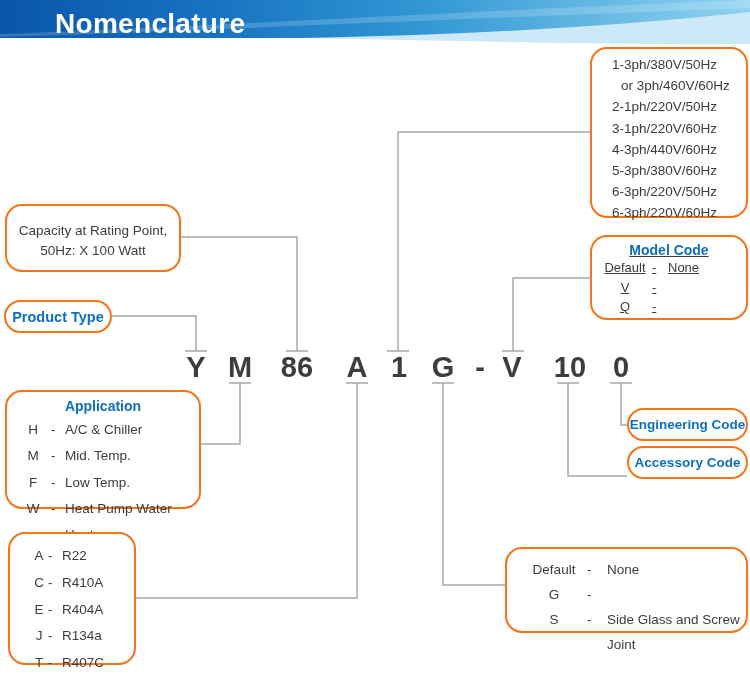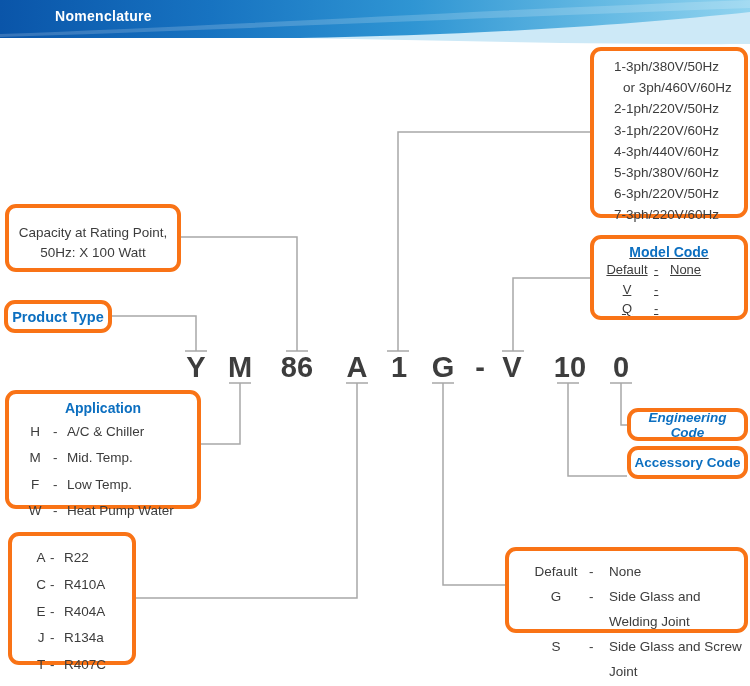--- a/index.html
+++ b/index.html
@@ -2,29 +2,29 @@
 <html><head>
 <meta charset="utf-8">
 <style>
   html,body{margin:0;padding:0;background:#fff;}
   .page{position:relative;width:750px;height:686px;background:#ffffff;overflow:hidden;
         font-family:"Liberation Sans",sans-serif;color:#3c3c3c;}
 
   
   .banner{position:absolute;top:0;left:0;width:750px;height:46px;}
   .banner svg{display:block;}
-  .banner-title{position:absolute;top:8px;left:55px;color:#ffffff;font-size:14px;
+  .banner-title{position:absolute;top:8px;left:55px;color:#ffffff;font-size:28px;
                 font-weight:bold;letter-spacing:.3px;}
 
   
   .lines{position:absolute;top:0;left:0;width:750px;height:686px;}
   .lines path{fill:none;stroke:#a8a8a8;stroke-width:1.5;}
 
   
-  .box{position:absolute;background:#ffffff;border:4px solid #f97316;border-radius:11px;
+  .box{position:absolute;background:#ffffff;border:2px solid #f97316;border-radius:17px;
        box-sizing:border-box;font-size:13.5px;color:#3c3c3c;}
   .box-title{color:#0c6fc0;font-weight:bold;text-align:center;font-size:14px;}
 
   
   .ps{padding:5px 0 0 20px;line-height:21.2px;}
   .ps .indent{padding-left:9px;}
 
   
   .mc .box-title{margin-top:5px;}
   .kv{display:grid;align-items:baseline;}
@@ -95,21 +95,21 @@
   </svg>
 
   <div class="box ps" style="left:590px;top:47px;width:158px;height:171px;">
     <div>1-3ph/380V/50Hz</div>
     <div class="indent">or 3ph/460V/60Hz</div>
     <div>2-1ph/220V/50Hz</div>
     <div>3-1ph/220V/60Hz</div>
     <div>4-3ph/440V/60Hz</div>
     <div>5-3ph/380V/60Hz</div>
     <div>6-3ph/220V/50Hz</div>
-    <div>7-3ph/220V/60Hz</div>
+    <div>6-3ph/220V/60Hz</div>
   </div>
 
   <div class="box mc" style="left:590px;top:235px;width:158px;height:85px;text-decoration:underline;">
     <div class="box-title">Model Code</div>
     <div class="kv">
       <span class="kv-key">Default</span>
       <span class="kv-dash">-</span>
       <span class="kv-val">None</span>
     </div>
     <div class="kv">
@@ -189,38 +189,37 @@
       <span class="kv-dash">-</span>
       <span class="kv-val">R134a</span>
     </div>
     <div class="kv">
       <span class="kv-key">T</span>
       <span class="kv-dash">-</span>
       <span class="kv-val">R407C</span>
     </div>
   </div>
 
-  <div class="box pill pill-sm" style="left:627px;top:408px;width:121px;height:33px;font-style:italic;">
+  <div class="box pill pill-sm" style="left:627px;top:408px;width:121px;height:33px;">
     <div class="box-title">Engineering Code</div>
   </div>
 
   <div class="box pill pill-sm" style="left:627px;top:446px;width:121px;height:33px;">
     <div class="box-title">Accessory Code</div>
   </div>
 
   <div class="box sg" style="left:505px;top:547px;width:243px;height:86px;">
     <div class="kv">
       <span class="kv-key">Default</span>
       <span class="kv-dash">-</span>
       <span class="kv-val">None</span>
     </div>
     <div class="kv">
       <span class="kv-key">G</span>
       <span class="kv-dash">-</span>
-      <span class="kv-val">Side Glass and Welding Joint</span>
     </div>
     <div class="kv">
       <span class="kv-key">S</span>
       <span class="kv-dash">-</span>
       <span class="kv-val">Side Glass and Screw Joint</span>
     </div>
   </div>
 
 </div>
 

